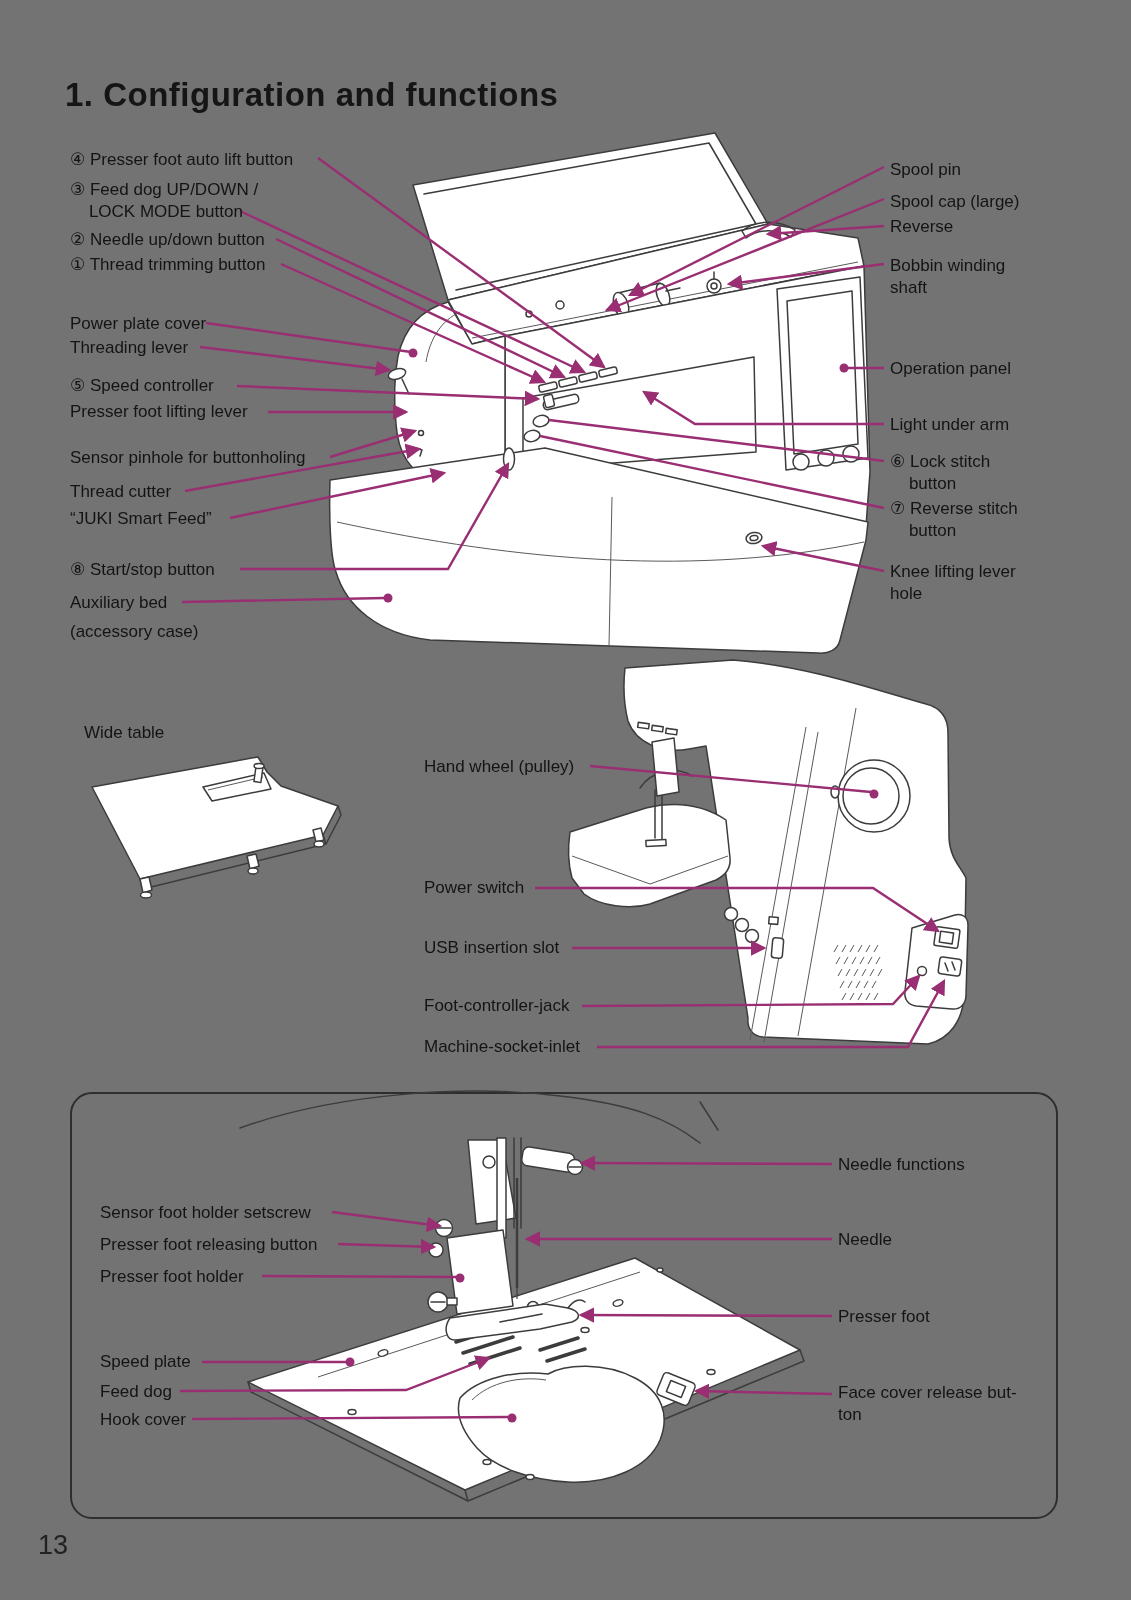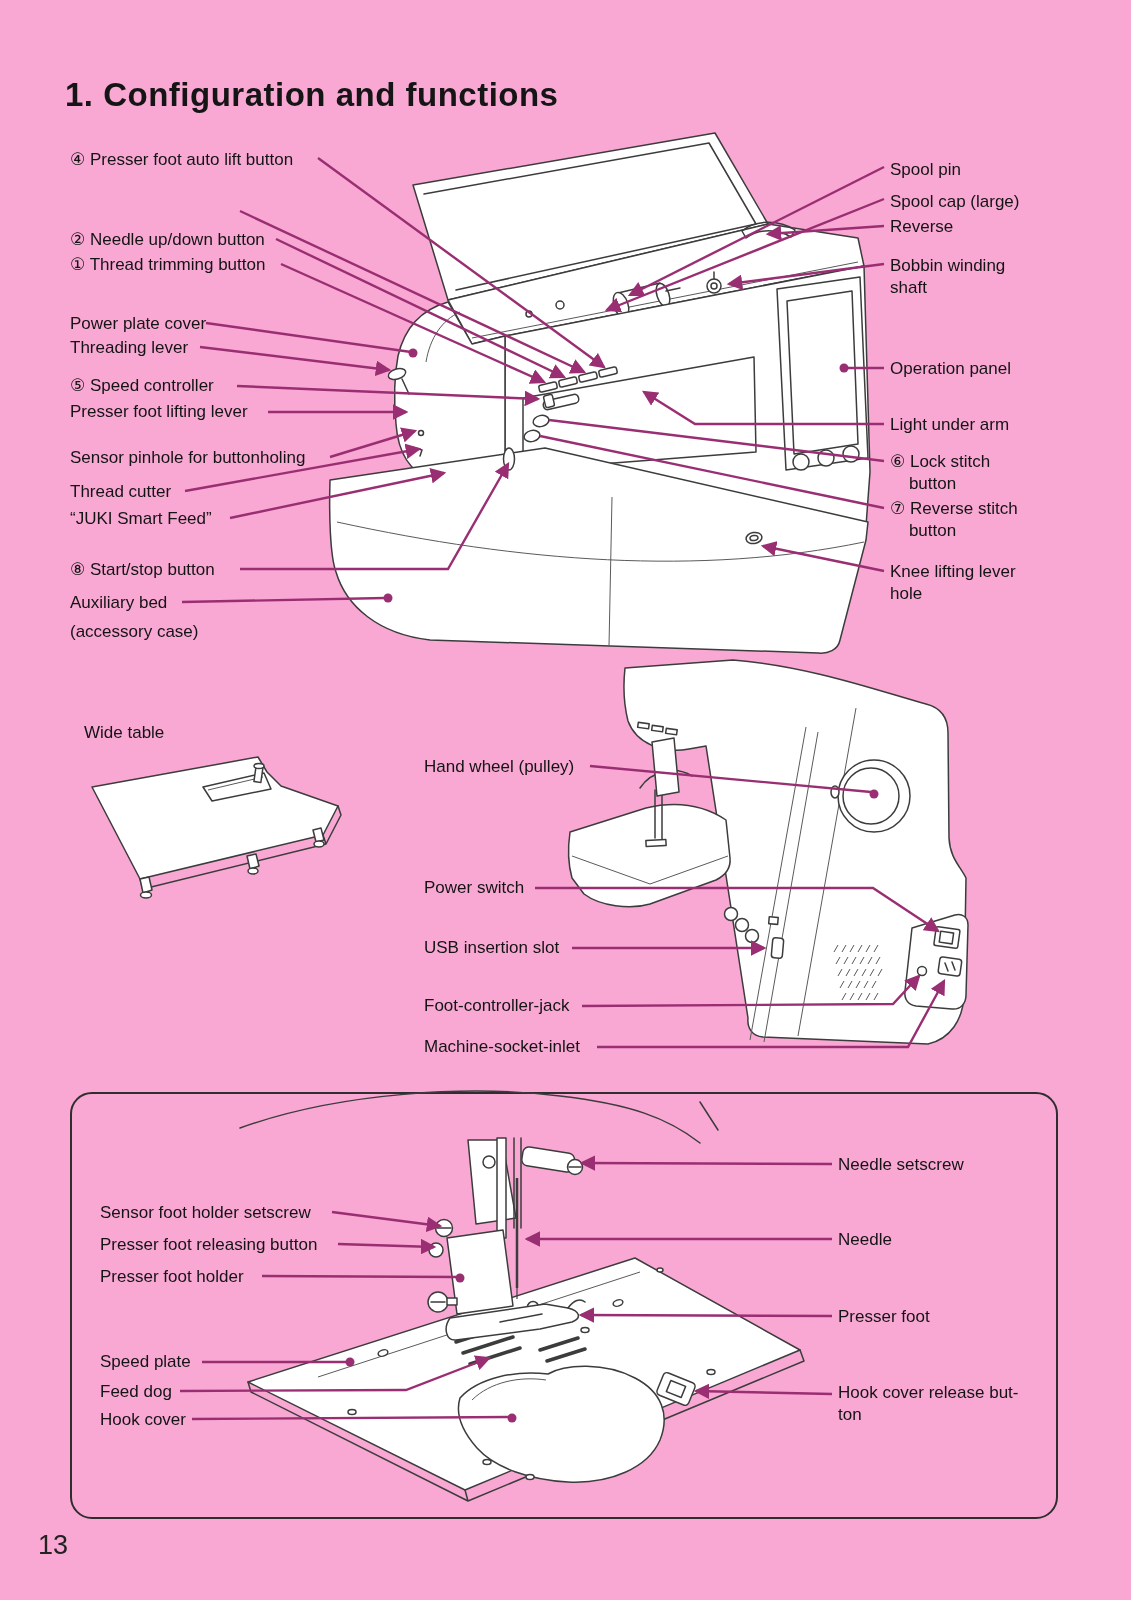--- a/index.html
+++ b/index.html
@@ -1,16 +1,16 @@
 <!DOCTYPE html>
 <html><head>
 <meta charset="utf-8">
 <style>
   html,body{margin:0;padding:0;background:#ffffff;}
-  .page{position:relative;width:1131px;height:1600px;background:#f9a8d4;overflow:hidden;
+  .page{position:relative;width:1131px;height:1600px;background:#737373;overflow:hidden;
         font-family:"Liberation Sans","DejaVu Sans",sans-serif;color:#151515;}
   .title{position:absolute;left:65px;top:76px;font-size:33px;font-weight:bold;
          letter-spacing:0.5px;white-space:pre;}
   .lbl{position:absolute;font-size:17px;line-height:22px;white-space:pre;color:#141414;}
   .pagenum{position:absolute;left:38px;top:1530px;font-size:27px;color:#222;}
   .figbox{position:absolute;left:70px;top:1092px;width:988px;height:427px;
           border:2.5px solid #2e2e2e;border-radius:22px;box-sizing:border-box;}
   svg.art{position:absolute;left:0;top:0;}
   .ink{stroke:#3c3c3c;fill:none;stroke-width:1.5;stroke-linejoin:round;stroke-linecap:round;}
   .inkf{stroke:#3c3c3c;fill:#ffffff;stroke-width:1.5;stroke-linejoin:round;}
@@ -285,20 +285,22 @@
       <circle class="dt" cx="388" cy="598" r="4.5"></circle>
       <circle class="dt" cx="844" cy="368" r="4.5"></circle>
       <circle class="dt" cx="874" cy="794" r="4.5"></circle>
       <circle class="dt" cx="460" cy="1278" r="4.5"></circle>
       <circle class="dt" cx="350" cy="1362" r="4.5"></circle>
       <circle class="dt" cx="512" cy="1418" r="4.5"></circle>
     </g>
   </svg>
 
   <div class="lbl" style="left:70px;top:149px">④ Presser foot auto lift button</div>
+  <div class="lbl" style="left:70px;top:179px">③ Feed dog UP/DOWN /
+    LOCK MODE button</div>
   <div class="lbl" style="left:70px;top:229px">② Needle up/down button</div>
   <div class="lbl" style="left:70px;top:254px">① Thread trimming button</div>
   <div class="lbl" style="left:70px;top:313px">Power plate cover</div>
   <div class="lbl" style="left:70px;top:337px">Threading lever</div>
   <div class="lbl" style="left:70px;top:375px">⑤ Speed controller</div>
   <div class="lbl" style="left:70px;top:401px">Presser foot lifting lever</div>
   <div class="lbl" style="left:70px;top:447px">Sensor pinhole for buttonholing</div>
   <div class="lbl" style="left:70px;top:481px">Thread cutter</div>
   <div class="lbl" style="left:70px;top:508px">“JUKI Smart Feed”</div>
   <div class="lbl" style="left:70px;top:559px">⑧ Start/stop button</div>
@@ -326,20 +328,20 @@
   <div class="lbl" style="left:424px;top:995px">Foot-controller-jack</div>
   <div class="lbl" style="left:424px;top:1036px">Machine-socket-inlet</div>
 
   <div class="lbl" style="left:100px;top:1202px">Sensor foot holder setscrew</div>
   <div class="lbl" style="left:100px;top:1234px">Presser foot releasing button</div>
   <div class="lbl" style="left:100px;top:1266px">Presser foot holder</div>
   <div class="lbl" style="left:100px;top:1351px">Speed plate</div>
   <div class="lbl" style="left:100px;top:1381px">Feed dog</div>
   <div class="lbl" style="left:100px;top:1409px">Hook cover</div>
 
-  <div class="lbl" style="left:838px;top:1154px">Needle setscrew</div>
+  <div class="lbl" style="left:838px;top:1154px">Needle functions</div>
   <div class="lbl" style="left:838px;top:1229px">Needle</div>
   <div class="lbl" style="left:838px;top:1306px">Presser foot</div>
-  <div class="lbl" style="left:838px;top:1382px">Hook cover release but-
+  <div class="lbl" style="left:838px;top:1382px">Face cover release but-
 ton</div>
 
   <div class="pagenum">13</div>
 </div>
 
 </body></html>

